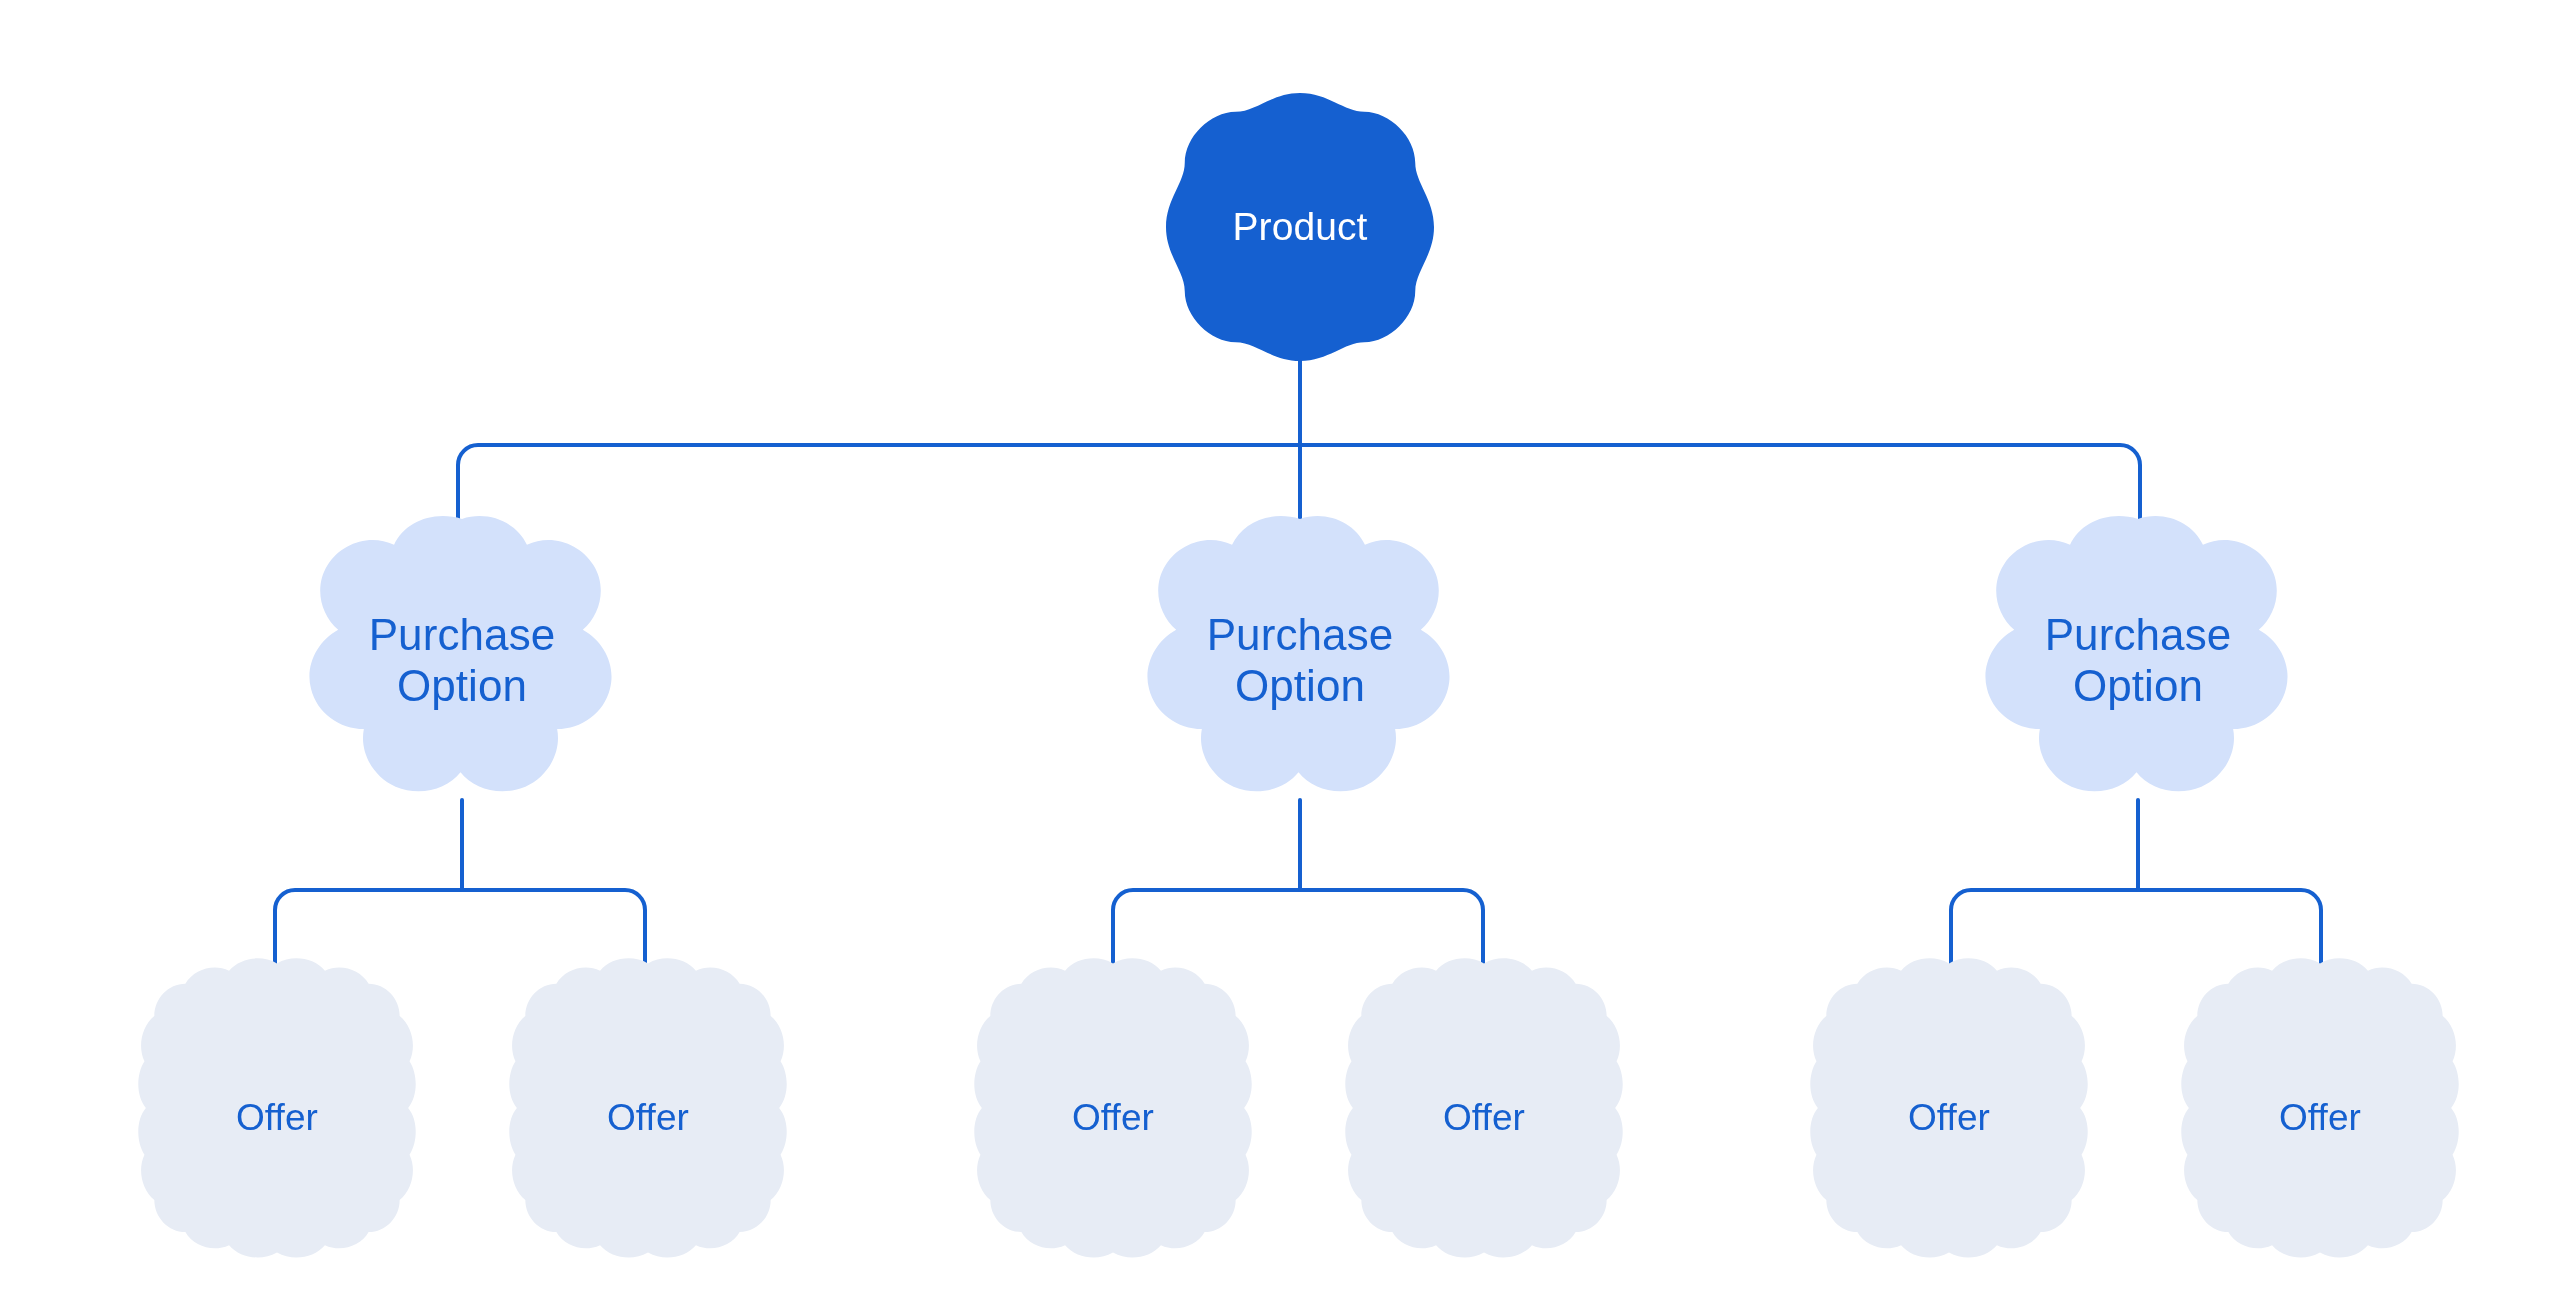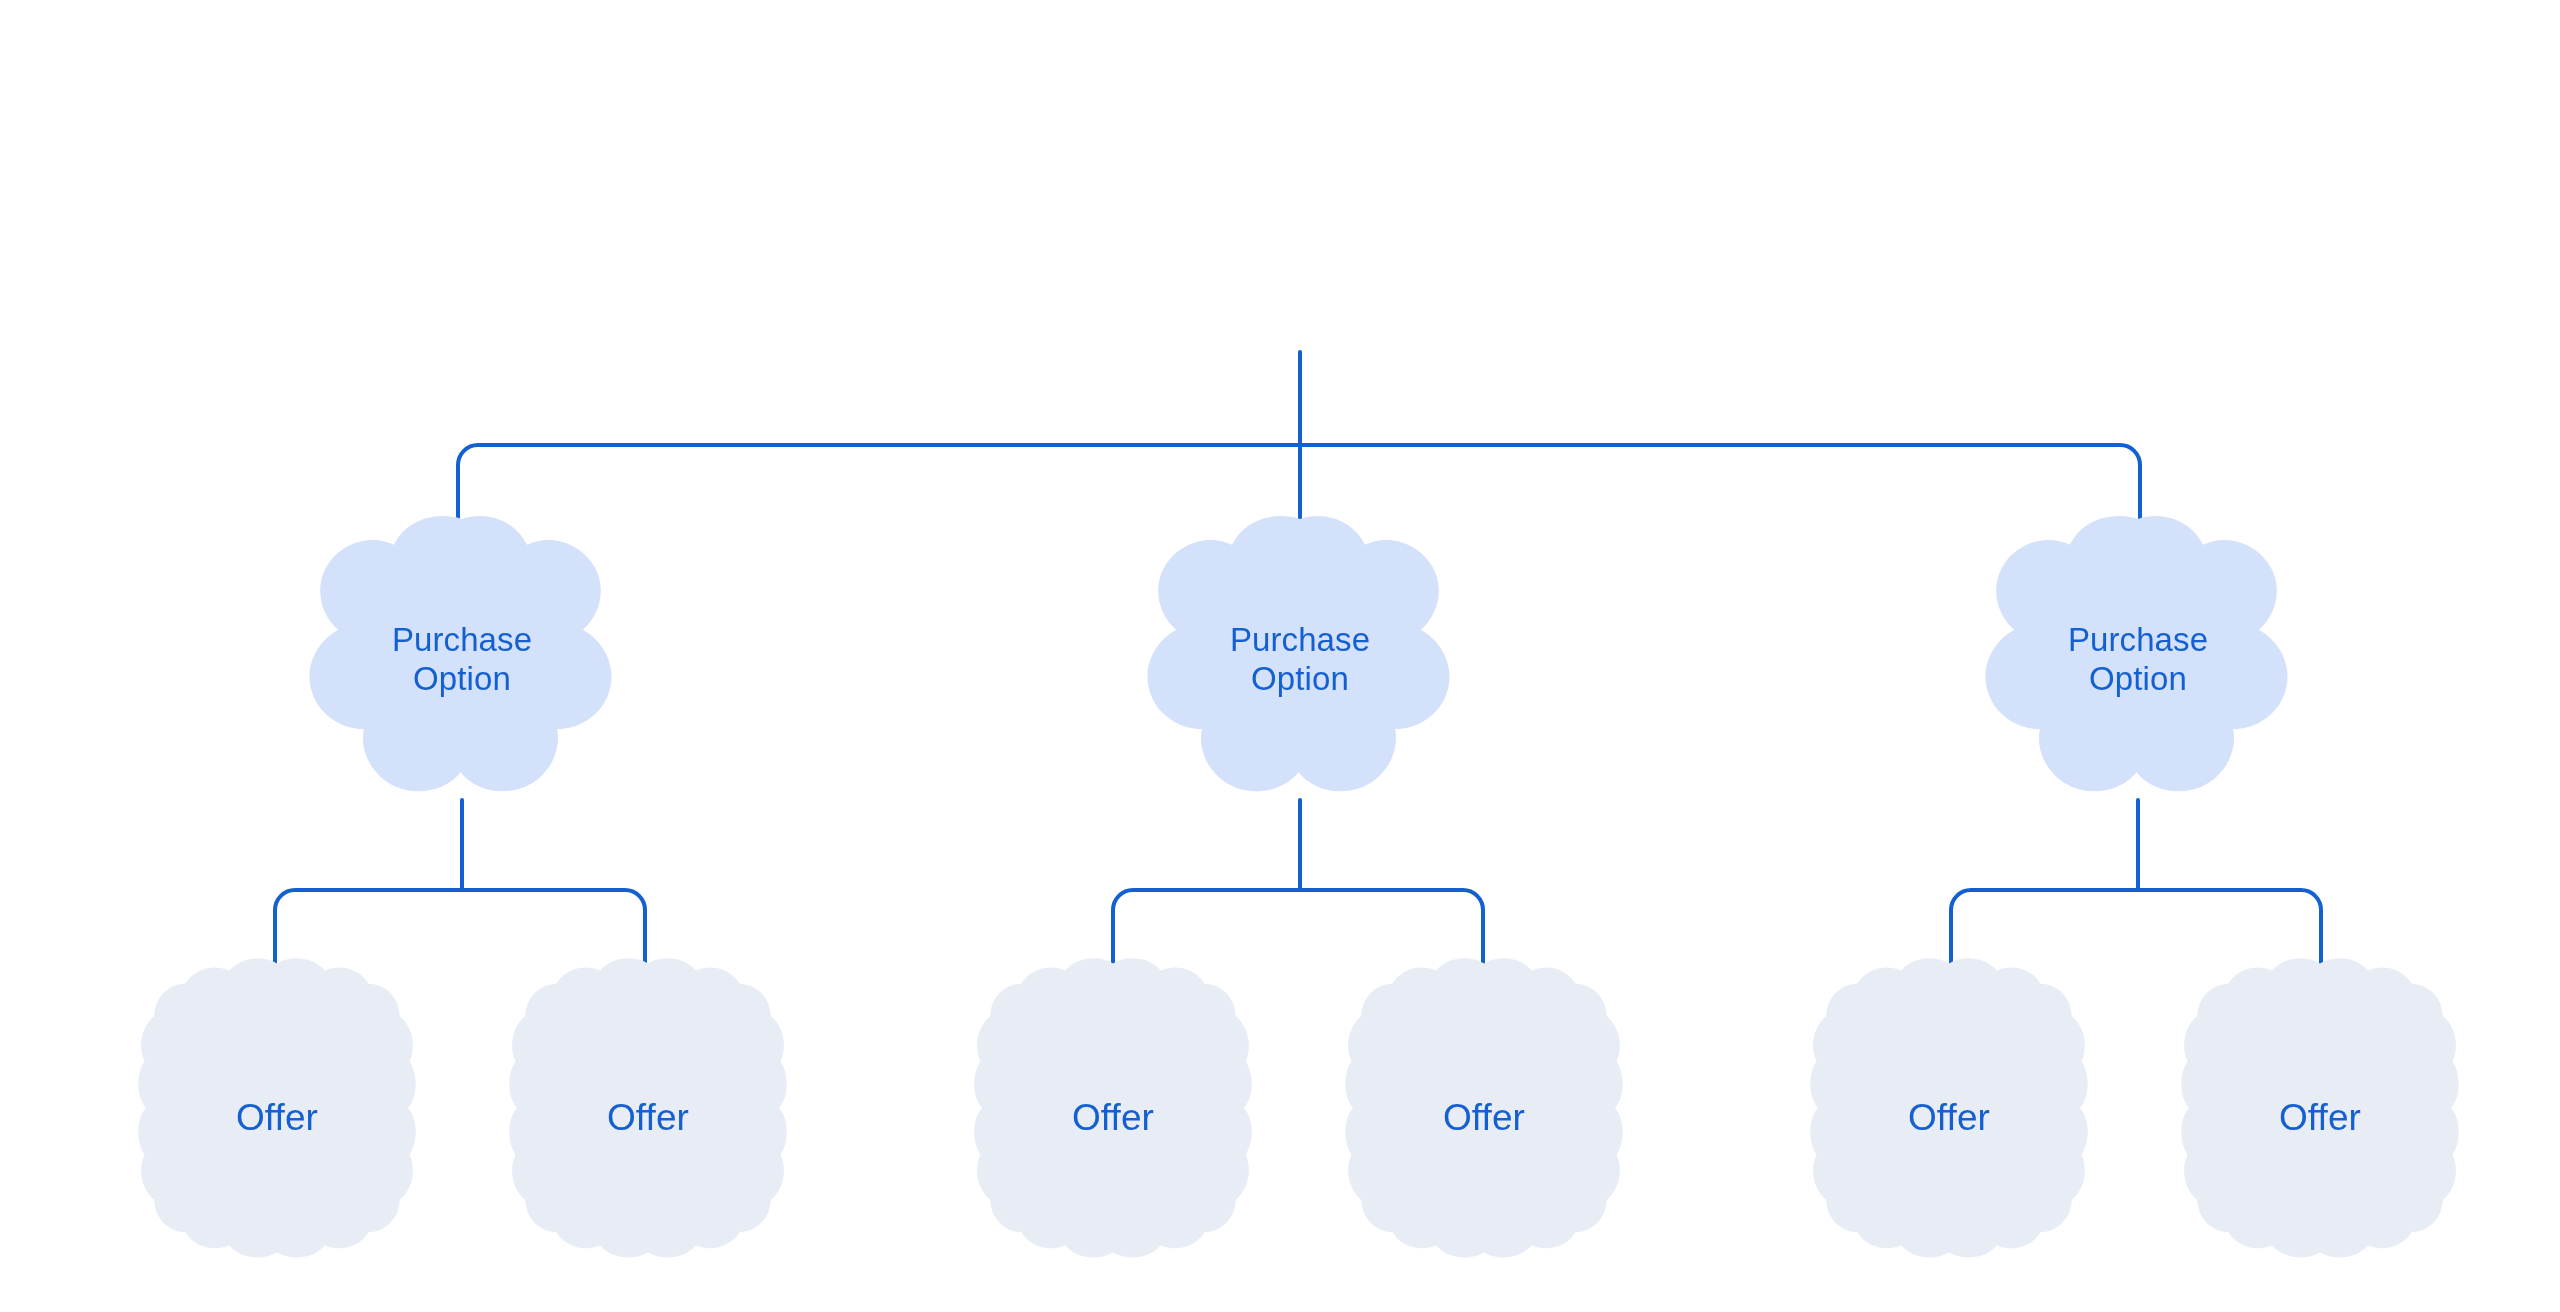--- a/index.html
+++ b/index.html
@@ -64,21 +64,21 @@
     font-weight: 400;
   }
   
   .node-option {
     width: 302px;
     height: 288px;
     top: 516px;
   }
   .node-option .node-label {
     color: #1560D0;
-    font-size: 33px;
+    font-size: 44px;
     font-weight: 400;
   }
   .opt-0 { left: 311px; }
   .opt-1 { left: 1149px; }
   .opt-2 { left: 1987px; }
   
   .node-offer {
     width: 282px;
     height: 292px;
     top: 959px;
@@ -119,20 +119,40 @@
       <path d="M 1300 800 L 1300 890"></path>
       <path d="M 1300 890 L 1133 890 A 20 20 0 0 0 1113 910 L 1113 972"></path>
       <path d="M 1300 890 L 1463 890 A 20 20 0 0 1 1483 910 L 1483 972"></path>
 
       <path d="M 2138 800 L 2138 890"></path>
       <path d="M 2138 890 L 1971 890 A 20 20 0 0 0 1951 910 L 1951 972"></path>
       <path d="M 2138 890 L 2301 890 A 20 20 0 0 1 2321 910 L 2321 972"></path>
     </g>
   </svg>
 
+  <div class="node node-root">
+    <svg class="blob" viewBox="0 0 200 200" preserveAspectRatio="none" xmlns="http://www.w3.org/2000/svg">
+      <path fill="#1560D0" d="
+        M 100 0
+        C 121 0 133 14 148 14
+        C 167 14 186 33 186 52
+        C 186 67 200 79 200 100
+        C 200 121 186 133 186 148
+        C 186 167 167 186 148 186
+        C 133 186 121 200 100 200
+        C 79 200 67 186 52 186
+        C 33 186 14 167 14 148
+        C 14 133 0 121 0 100
+        C 0 79 14 67 14 52
+        C 14 33 33 14 52 14
+        C 67 14 79 0 100 0
+        Z"></path>
+    </svg>
+    <span class="node-label">Product</span>
+  </div>
 
   <div class="node node-option opt-0">
     <svg class="blob" viewBox="0 0 200 200" preserveAspectRatio="none" xmlns="http://www.w3.org/2000/svg">
       <path fill="#D3E1FB" d="
         M 100 2
         C 117 -4 136 4 143 20
         C 159 12 178 19 187 34
         C 196 49 192 68 180 79
         C 194 87 202 104 198 120
         C 194 137 179 148 163 148

